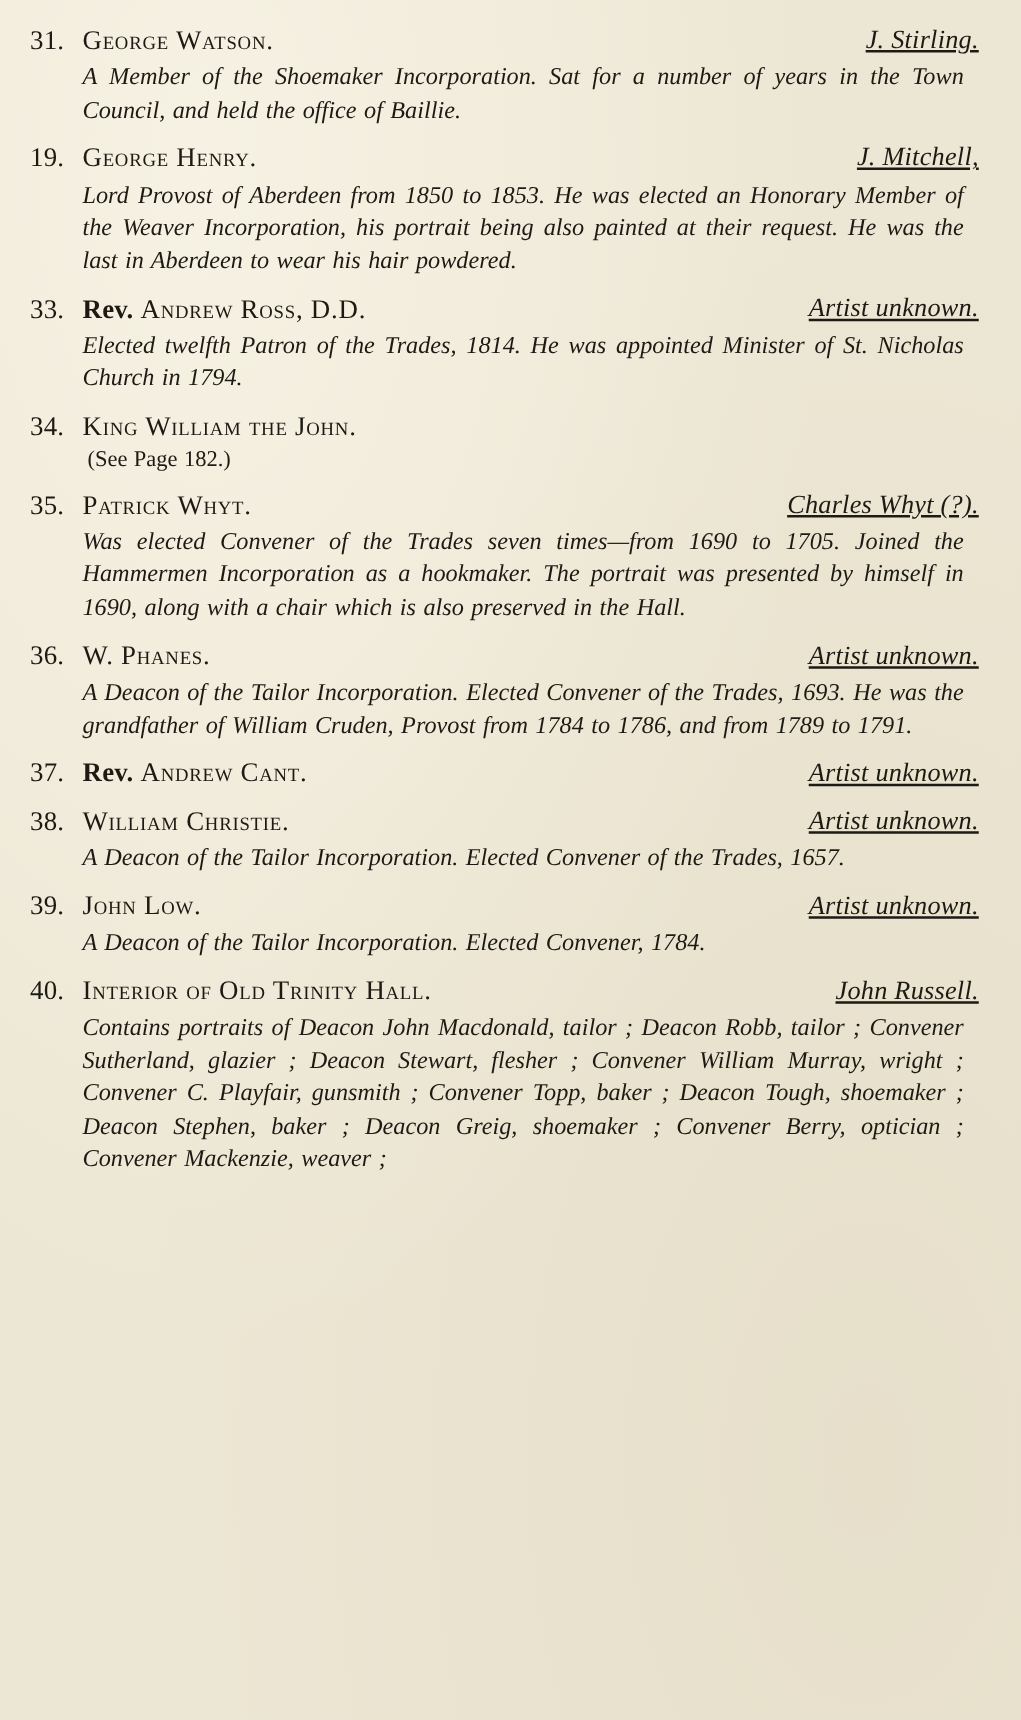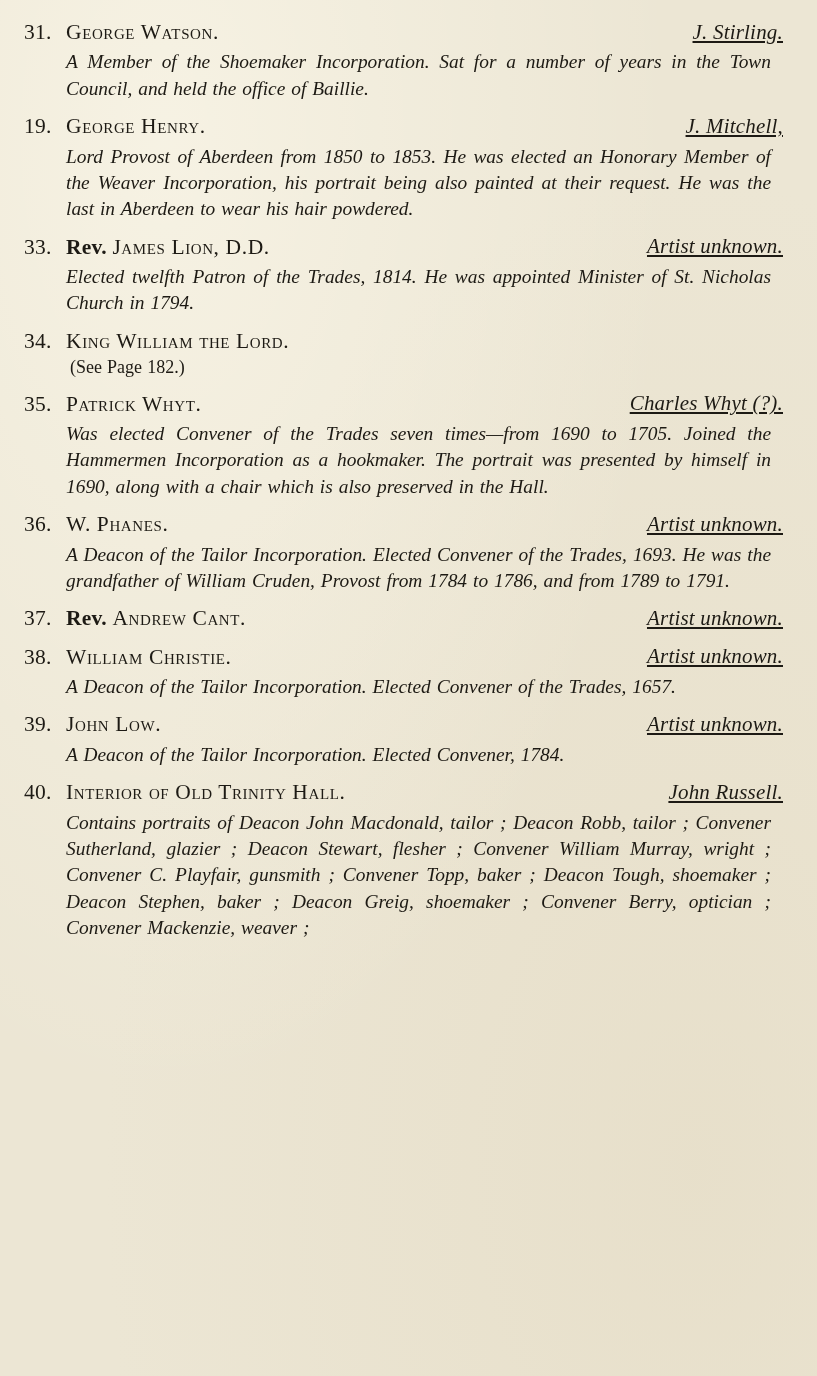--- a/index.html
+++ b/index.html
@@ -23,21 +23,21 @@
     background:
       radial-gradient(ellipse at 20% 10%, rgba(255,252,240,0.55), rgba(0,0,0,0) 55%),
       radial-gradient(ellipse at 85% 85%, rgba(228,219,196,0.6), rgba(0,0,0,0) 60%),
       #ece6d4;
   }
   .entry {
     margin-bottom: 4px;
   }
   .entry-head {
     display: flex;
-    align-items: flex-end;
+    align-items: center;
     justify-content: space-between;
     font-size: 21.5px;
     line-height: 1.32;
     letter-spacing: 0.2px;
     padding-left: 2px;
   }
   .title-wrap {
     display: flex;
     align-items: baseline;
     white-space: nowrap;
@@ -111,34 +111,34 @@
     </div>
     <div class="desc">Lord Provost of Aberdeen from 1850 to 1853.   He was elected an Honorary Member of the Weaver Incorporation, his portrait being also painted at their request.  He was the last in Aberdeen to wear his hair powdered.</div>
   </div>
 
   <div class="spacer-sm"></div>
 
   <div class="entry">
     <div class="entry-head">
       <span class="title-wrap">
         <span class="num">33.</span>
-        <span class="title"><span class="plain">Rev. </span><span>James Lion, D.D.</span></span>
+        <span class="title"><span class="plain">Rev. </span><span>Andrew Ross, D.D.</span></span>
       </span>
       <span class="artist">Artist unknown.</span>
     </div>
     <div class="desc">Elected twelfth Patron of the Trades, 1814.  He was appointed Minister of St. Nicholas Church in 1794.</div>
   </div>
 
   <div class="spacer-sm"></div>
 
   <div class="entry">
     <div class="entry-head">
       <span class="title-wrap">
         <span class="num">34.</span>
-        <span class="title">King William the Lord.</span>
+        <span class="title">King William the John.</span>
       </span>
       <span class="artist"></span>
     </div>
     <div class="note">(See Page 182.)</div>
   </div>
 
   <div class="spacer-sm"></div>
 
   <div class="entry">
     <div class="entry-head">

